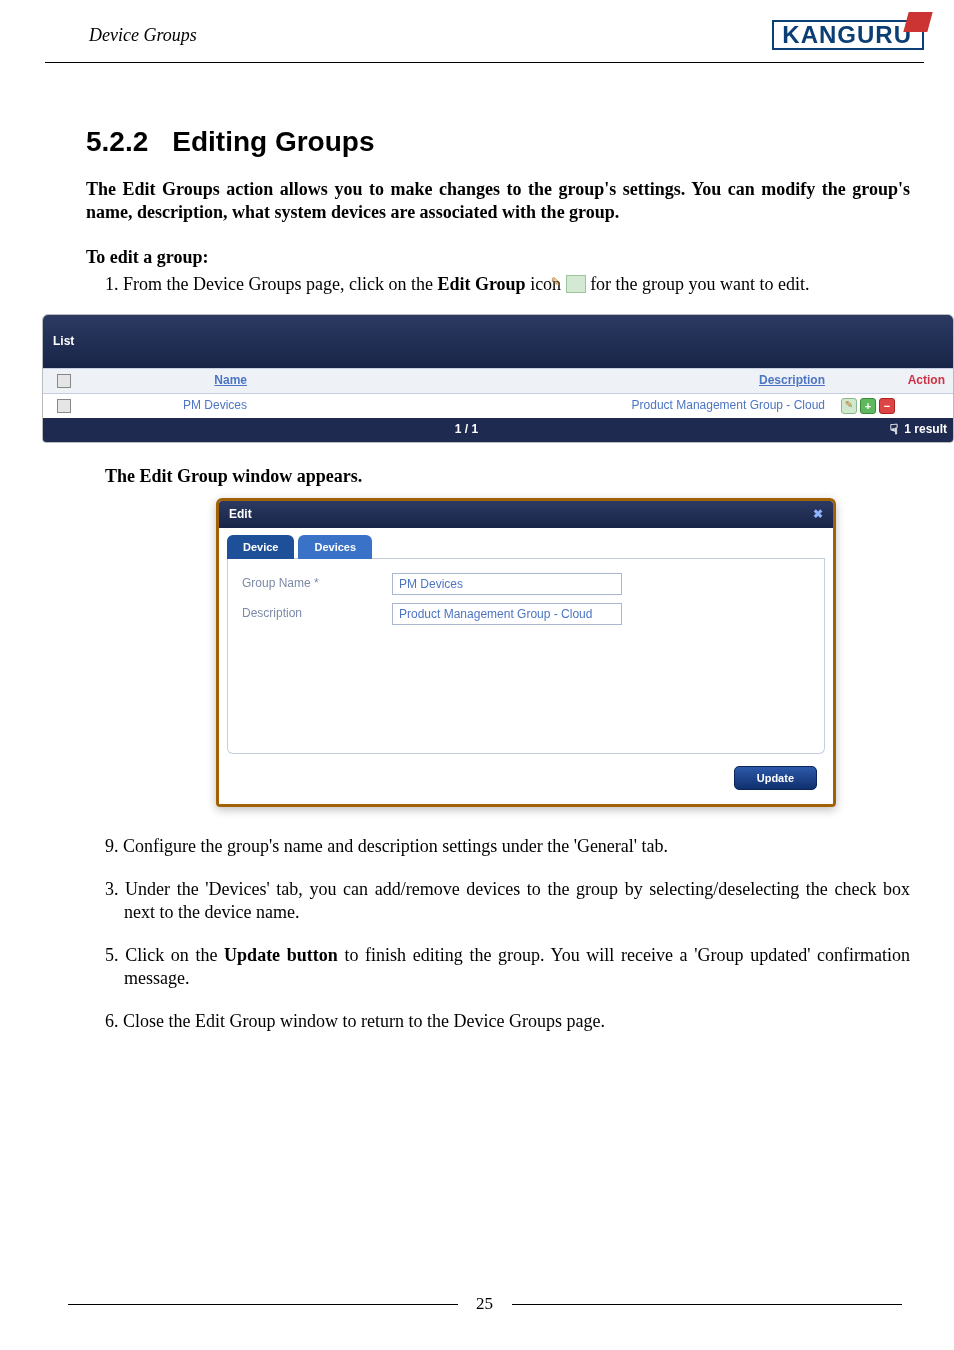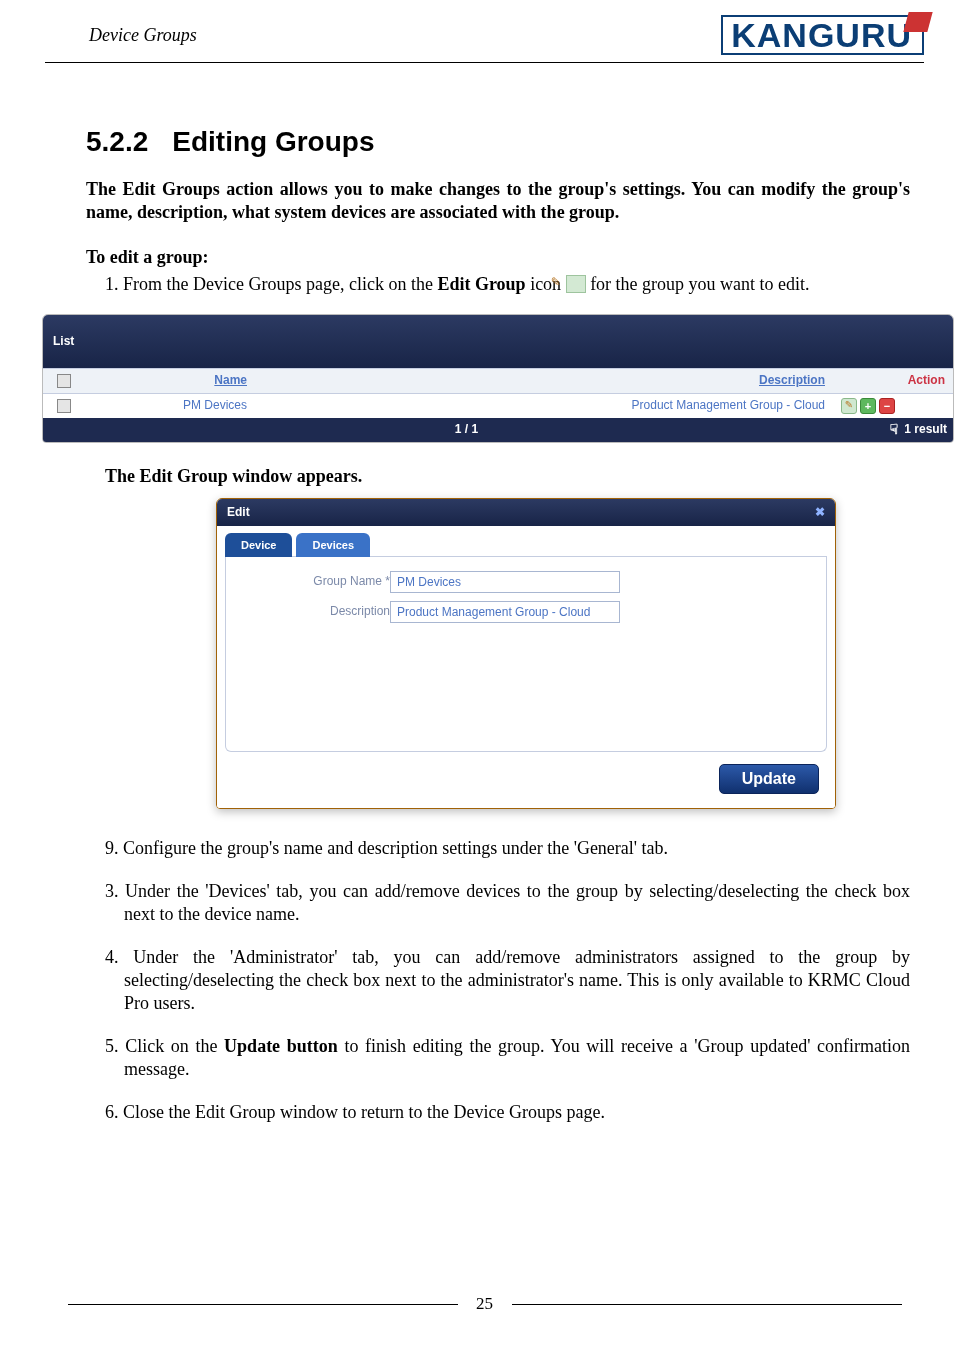--- a/index.html
+++ b/index.html
@@ -25,21 +25,21 @@
   }
   .logo {
     display: flex;
     align-items: center;
     position: relative;
     height: 34px;
   }
   .logo-text {
     font-family: Arial Black, Arial, sans-serif;
     font-weight: 900;
-    font-size: 34px;
+    font-size: 24px;
     letter-spacing: 1px;
     color: #0b3e75;
     background: #fff;
     border: 2px solid #0b3e75;
     padding: 1px 10px 1px 8px;
     line-height: 1;
   }
   .logo-flag {
     position: absolute;
     right: -6px;
@@ -181,21 +181,21 @@
   }
   
   .dlg-wrap {
     margin: 10px 0 0 130px;
     width: 620px;
     font-family: Verdana, Arial, sans-serif;
     font-size: 12px;
     box-shadow: 0 3px 10px rgba(0,0,0,.25);
     border-radius: 6px 6px 4px 4px;
     overflow: hidden;
-    border: 1px solid #a16207;
+    border: 3px solid #a16207;
   }
   .dlg-title {
     background: linear-gradient(#2c3a62, #182447);
     color: #fff;
     font-weight: bold;
     padding: 6px 10px;
     display: flex;
     justify-content: space-between;
   }
   .dlg-title .close { color:#8fb3ff; font-weight:bold; }
@@ -221,41 +221,41 @@
   }
   .dlg-tab.inactive { background: #3a72c7; }
   .dlg-form {
     border: 1px solid #c5cde0;
     border-top: none;
     border-radius: 0 0 6px 6px;
     padding: 14px 14px 120px 14px;
     margin: 0 2px 12px 2px;
   }
   .frow { display: flex; align-items:center; margin-bottom: 8px; }
-  .flabel { width: 150px; color: #7c8aa9; text-align: right; }
+  .flabel { width: 150px; color: #7c8aa9; }
   .finput {
     border:1px solid #a8b6d1;
     padding:3px 6px;
     font-size:12px;
     color:#4c75c4;
     width: 230px;
     font-family: Verdana, Arial, sans-serif;
   }
   .dlg-footer {
     background: #fff;
     padding: 0 10px 14px 0;
     display:flex; justify-content:flex-end;
   }
   .btn-update {
     background: linear-gradient(#2c59a9, #10306e);
     color:#fff; font-weight:bold;
     border:1px solid #0b245a;
     padding: 5px 22px;
     border-radius: 5px;
-    font-size: 16px;
+    font-size: 11px;
   }
   
   .page-foot {
     position: absolute;
     bottom: 36px;
     left: 45px;
     right: 30px;
     text-align: center;
   }
   .foot-line-left, .foot-line-right {
@@ -342,21 +342,20 @@
         </div>
       </div>
       <div class="dlg-footer">
         <button class="btn-update">Update</button>
       </div>
     </div>
   </div>
 
   <p class="ol-item-wide" style="margin-top:28px;">9.  Configure the group's name and description settings under the 'General' tab.</p>
   <p class="ol-item-wide">3.  Under the 'Devices' tab, you can add/remove devices to the group by selecting/deselecting the check box next to the device name.</p>
-  <p class="ol-item-wide">4.  Under the 'Administrator' tab, you can add/remove administrators assigned to the group by selecting/deselecting the check box next to the administrator's name. This is only available to KRMC Cloud Pro users.</p>
   <p class="ol-item-wide">
     <span>5.  Click on the </span><b>Update button</b><span> to finish editing the group. You will receive a 'Group updated' confirmation message.</span>
   </p>
   <p class="ol-item-wide">6.  Close the Edit Group window to return to the Device Groups page.</p>
 
 </div>
 
 <div class="page-foot">
   <span class="foot-line-left"></span>
   <span class="foot-num">25</span>

